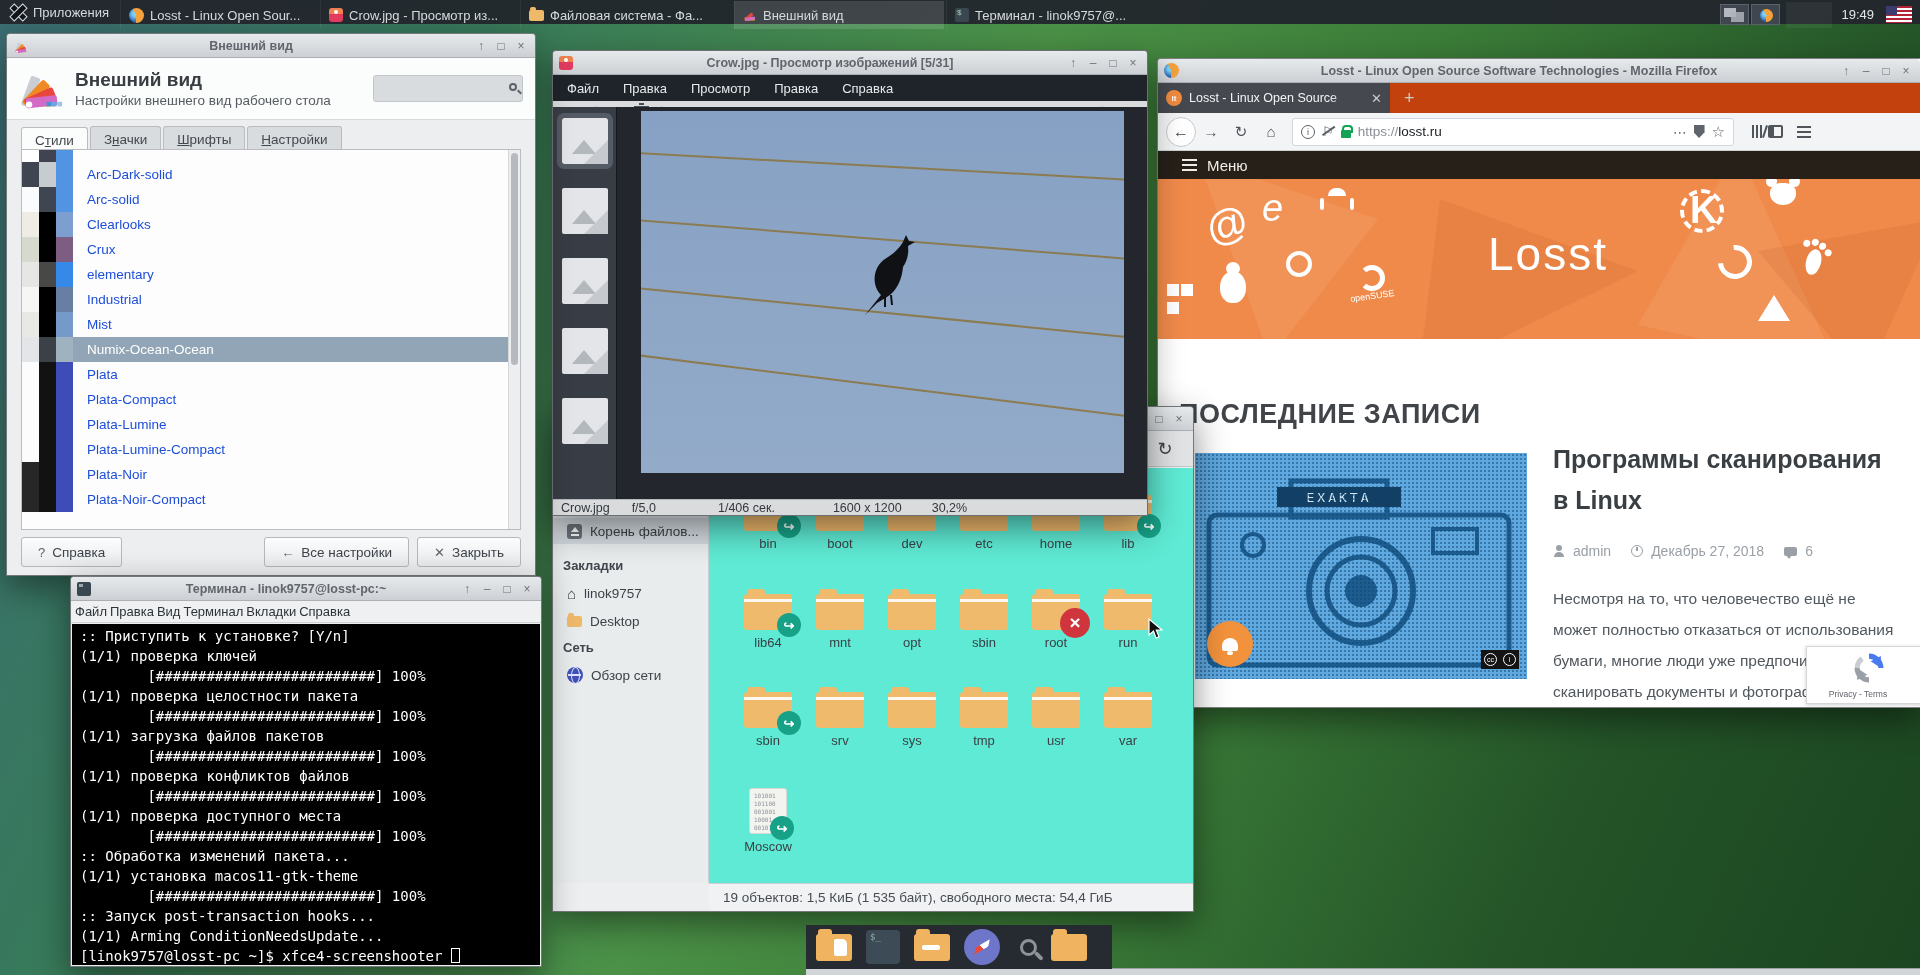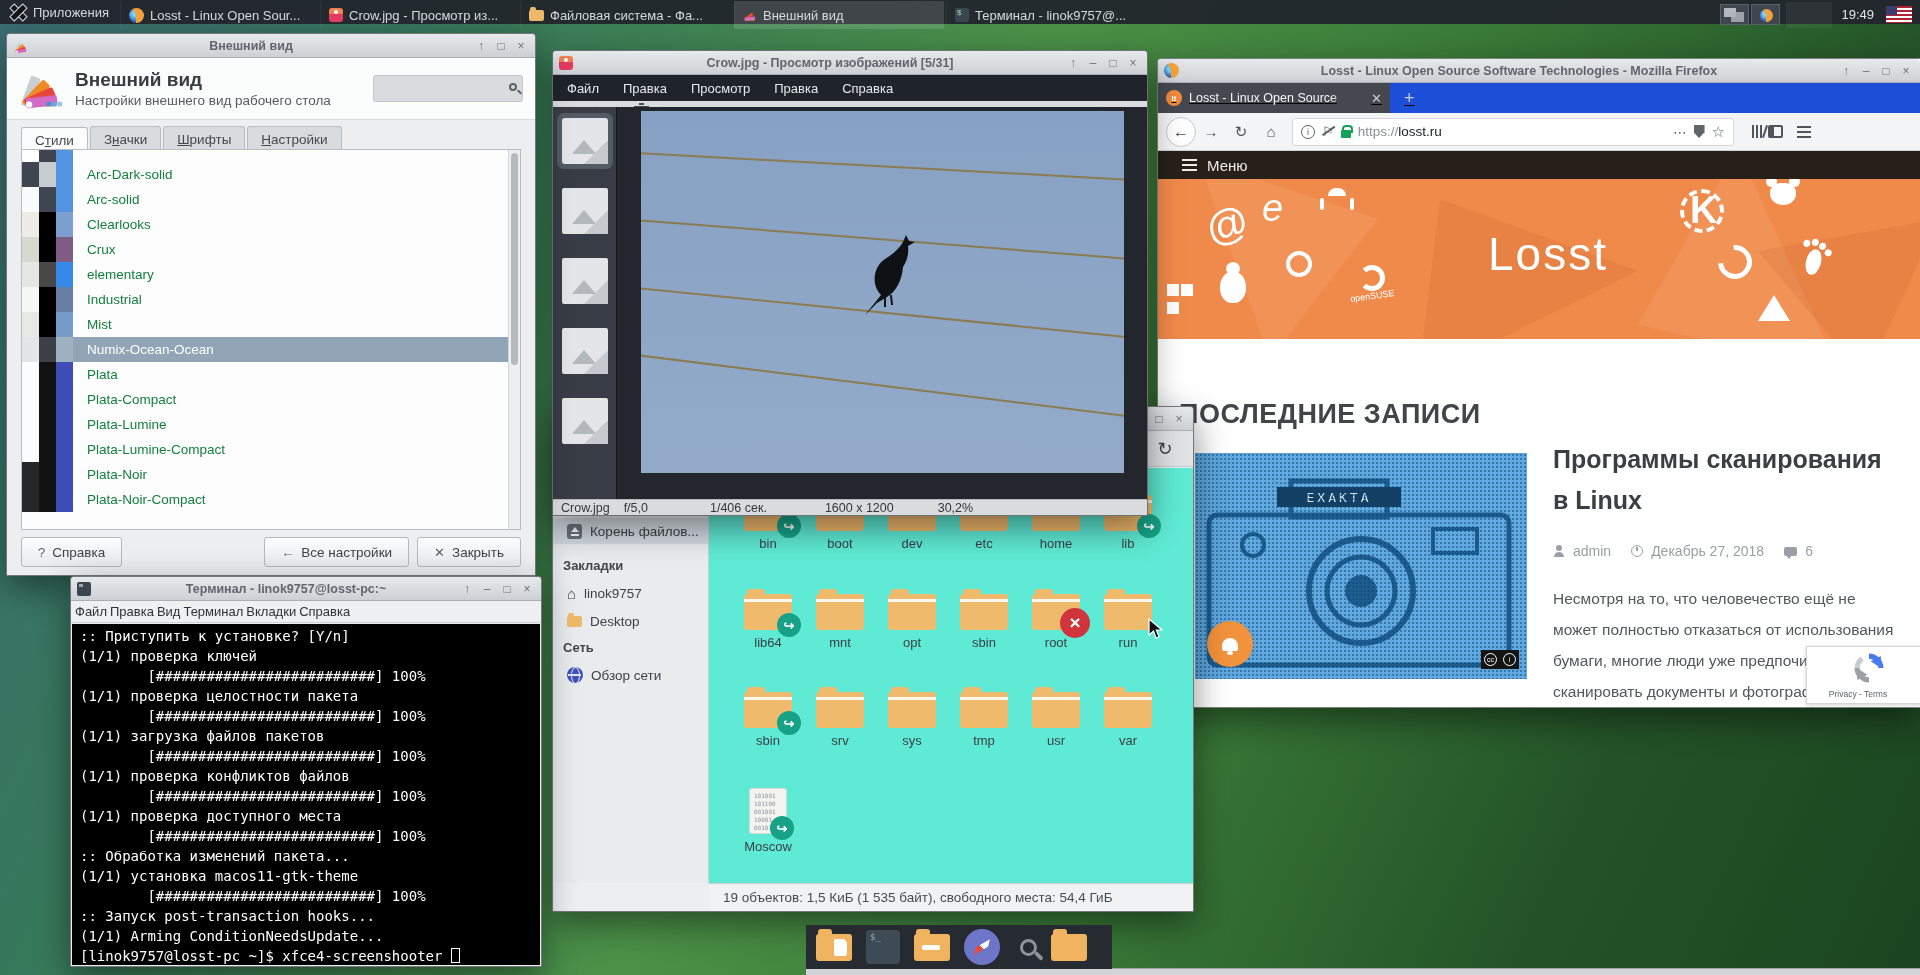--- a/index.html
+++ b/index.html
@@ -62,21 +62,21 @@
   .ap-search i::after { content:""; position:absolute; left:6px; top:6px; width:5px; height:2px; background:#5c6268; transform:rotate(45deg); }
   .ap-tabs { display:flex; padding:6px 14px 0 14px; gap:2px; background:#eceef0; }
   .ap-tab { font-size:13.5px; color:#43484e; padding:5px 13px; background:#d9dcdf; border:1px solid #b9bdc2;
             border-bottom:none; border-radius:3px 3px 0 0; }
   .ap-tab.active { background:#fbfcfc; position:relative; top:1px; }
   .ap-tab u { text-decoration:underline; }
   .ap-list { position:absolute; left:14px; right:14px; top:115px; height:381px; background:#fdfdfe;
              border:1px solid #b9bdc2; overflow:hidden; }
   .ap-scroll { position:absolute; right:0; top:0; bottom:0; width:12px; background:#edeef0; border-left:1px solid #d4d7da; }
   .ap-thumb { position:absolute; left:2px; right:2px; top:3px; height:56%; background:#b6babf; border-radius:4px; }
-  .trow { display:flex; align-items:center; height:25px; padding-right:12px; font-size:13.5px; color:#15803d; }
+  .trow { display:flex; align-items:center; height:25px; padding-right:12px; font-size:13.5px; color:#1d4ed8; }
   .trow.partial { height:12px; overflow:hidden; }
   .trow .sw { width:17px; height:25px; flex:0 0 auto; }
   .trow .tname { margin-left:14px; white-space:nowrap; }
   .trow.sel { background:#91a5b6; color:#fff; }
   .sw.pa { background:#fff; } .sw.pb { background:#3f4450; } .sw.pc { background:#5294e2; }
   .ap-btnrow { position:absolute; left:0; right:0; bottom:0; height:46px; display:flex; align-items:center; padding:0 14px; }
   .gbtn { height:30px; padding:0 16px; background:linear-gradient(#fcfdfd,#e8eaec); border:1px solid #b3b8bd;
           border-radius:3px; font-size:13.5px; color:#3f444a; display:flex; align-items:center; gap:7px; }
   .gbtn .g-ic { color:#5c6268; font-size:13px; }
   .ap-btnrow .right { margin-left:auto; display:flex; gap:8px; }
@@ -139,21 +139,21 @@
   .em-denied { width:30px; height:30px; right:-10px; bottom:-8px; background:#d0353e; font-size:19px; font-weight:bold; }
   .em-denied::before { content:"\00D7"; }
   .binpage { position:relative; width:38px; height:46px; margin:0 auto; background:#f3f3f0; border:1px solid #d9d9d4;
              border-radius:3px; font-family:"DejaVu Sans Mono",monospace; font-size:6px; line-height:8px;
              color:#8e949a; text-align:left; padding:3px 0 0 4px; white-space:pre; }
   .fm-status { position:absolute; left:156px; right:0; bottom:0; height:28px; background:#f0f2f4; border-top:1px solid #cdd0d3;
                font-size:13.5px; color:#474c52; display:flex; align-items:center; padding-left:14px; }
 
   
   #firefox { left:1157px; top:58px; width:764px; height:650px; z-index:21; background:#fff; border-radius:4px 0 0 0; }
-  .ff-tabbar { height:30px; background:#1d4ed8; display:flex; align-items:center;text-decoration:underline; }
+  .ff-tabbar { height:30px; background:#c2410c; display:flex; align-items:center; }
   .ff-tab { width:232px; height:30px; background:#45494f; display:flex; align-items:center; gap:7px; padding:0 8px;
             color:#f2f4f6; font-size:12.5px; }
   .ff-tab .favicon { width:16px; height:16px; border-radius:50%; background:#f08a3e; color:#fff; font-size:8px;
                      font-weight:bold; display:flex; align-items:center; justify-content:center; flex:0 0 auto; }
   .ff-tab .tlabel { white-space:nowrap; overflow:hidden; flex:1;
      -webkit-mask-image:linear-gradient(90deg,#000 80%,transparent); mask-image:linear-gradient(90deg,#000 80%,transparent); }
   .ff-tab .tclose { color:#c9ccd1; font-size:13px; }
   .ff-newtab { color:#c9ccd1; font-size:18px; margin-left:14px; }
   .ff-nav { height:38px; background:#f3f4f5; border-bottom:1px solid #d0d3d6; display:flex; align-items:center; padding:0 8px; }
   .nav-back { width:30px; height:30px; border-radius:50%; background:#fff; border:1px solid #c6cacd; color:#42484e;
@@ -590,24 +590,24 @@
         <div class="wire" style="top:176px;transform:rotate(5.7deg)"></div>
         <div class="wire" style="top:243px;transform:rotate(7.1deg)"></div>
         <svg width="52" height="84" viewBox="0 0 52 84" style="position:absolute;left:222px;top:122px">
           <path fill="#101114" d="M14 70 L2 82 L18 62 C8 52 10 34 22 26 C30 21 36 16 40 9 L43 2 L46 8 L52 9 L45 13 C46 21 44 28 40 34 C39 46 34 58 24 64 Z"></path>
           <path stroke="#101114" stroke-width="2" d="M22 64 L22 74 M28 62 L29 72"></path>
         </svg>
       </div>
     </div>
     <div class="iv-status">
       <span>Crow.jpg</span>
-      <span style="margin-left:14px">f/5,0</span>
+      <span style="margin-left:22px">f/5,0</span>
       <span style="margin-left:62px">1/406 сек.</span>
       <span style="margin-left:58px">1600 x 1200</span>
-      <span style="margin-left:44px">30,2%</span>
+      <span style="margin-left:30px">30,2%</span>
     </div>
   </div>
 
   <div class="win" id="appearance">
     <div class="tb">
       <svg class="tb-ico" viewBox="0 0 48 48">
         <g>
             <rect x="8" y="34" width="30" height="9" rx="2" fill="#f5c211"></rect>
         <rect x="10" y="36" width="30" height="9" rx="2" fill="#c9ced3" transform="rotate(-70 12 42)"></rect>
         <rect x="10" y="36" width="30" height="9" rx="2" fill="#f08a24" transform="rotate(-46 12 42)"></rect>

